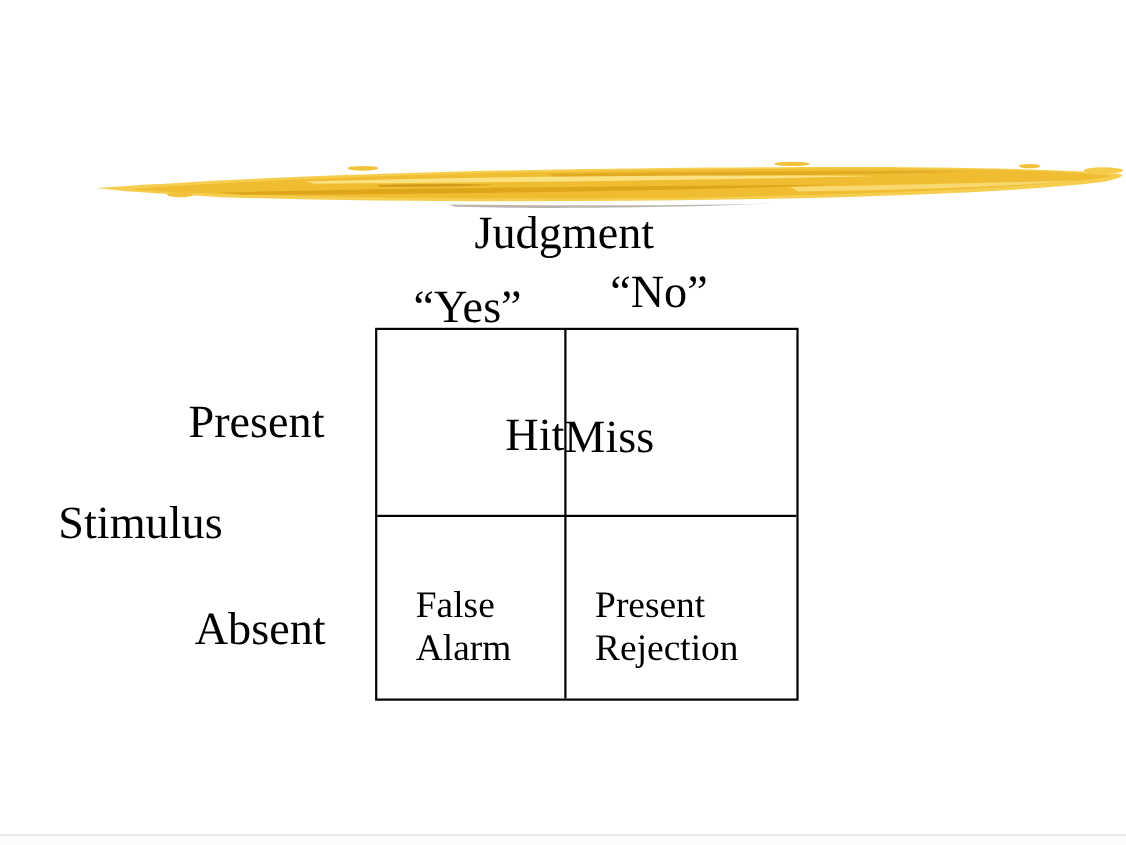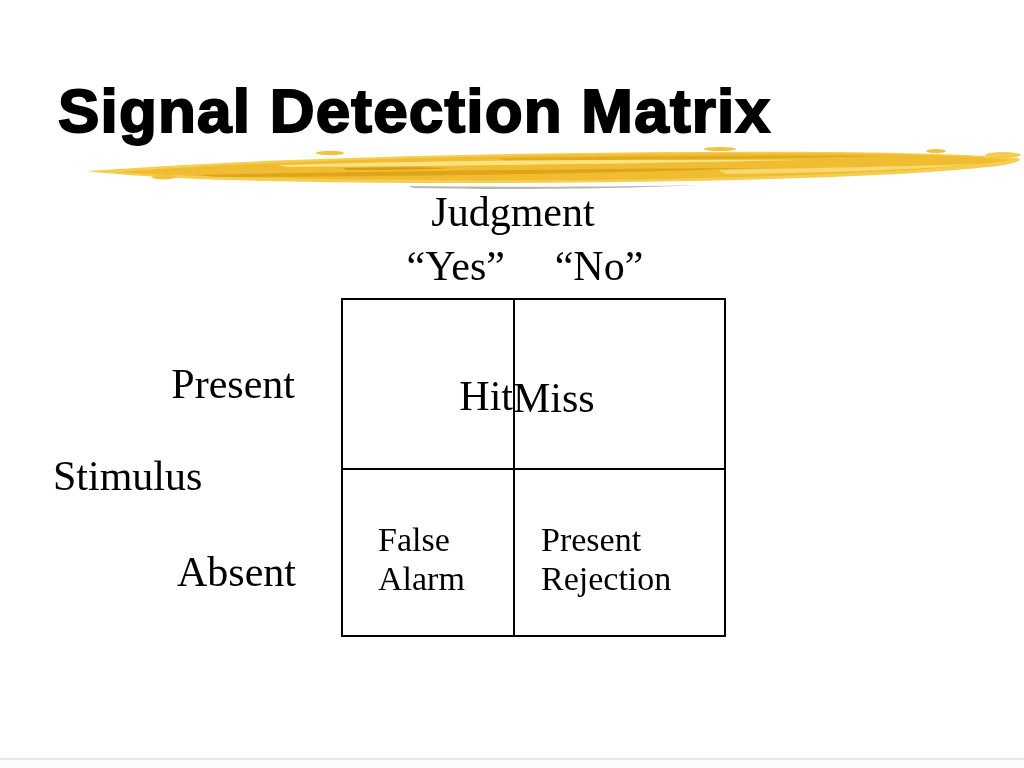--- a/index.html
+++ b/index.html
@@ -18,47 +18,46 @@
     font-size: 62px;
     line-height: 1.0;
     letter-spacing: 1.2px;
     color: #000000;
     -webkit-text-stroke: 2px #000000;
     white-space: nowrap;
   }
   #brush { left: 78px; top: 144px; width: 952px; height: 52px; }
   .serif34 { font-size: 42px; line-height: 1.2; color: #000000; white-space: nowrap; }
   #judgment-label { left: 363px; top: 187px; width: 300px; text-align: center; }
-  #col-header-yes { left: 345px; top: 241px; width: 160px; text-align: right; }
+  #col-header-yes { left: 345px; top: 255px; width: 160px; text-align: center; }
   #col-header-no  { left: 519px; top: 241px; width: 160px; text-align: center; }
   #matrix-table {
     left: 341px; top: 298px; width: 385px; height: 339px;
     box-sizing: border-box;
     border: 2px solid #000000;
   }
   .divider { position: absolute; background: #000000; }
   #matrix-col-divider { left: 170px; top: 0; width: 2px; height: 100%; }
   #matrix-row-divider { left: 0; top: 168px; width: 100%; height: 2px; }
   #cell-hit  { left: 341px; top: 371px; width: 172px; text-align: right; }
   #cell-miss { left: 513px; top: 373px; width: 213px; }
-  .cell-two-line { font-size: 34px; line-height: 39px; color: #000000; white-space: normal; }
+  .cell-two-line { font-size: 34px; line-height: 39px; color: #000000; white-space: normal; margin-top: 11px; }
   #cell-false-alarm { left: 378px; top: 520px; width: 100px; }
   #cell-correct-rejection { left: 541px; top: 520px; width: 140px; }
   #row-header-present { left: 155px; top: 359px; width: 140px; text-align: right; }
   #row-header-absent  { left: 155px; top: 547px; width: 141px; text-align: right; }
   #stimulus-label { left: 53px; top: 451px; }
   #bottom-rule { left: 0; top: 758px; width: 1024px; height: 2px; background: #e9e9e9; }
   #bottom-margin { left: 0; top: 760px; width: 1024px; height: 8px; background: #fcfcfc; }
 </style>
 </head>
 <body>
 
 <div id="slide">
 
-  <div id="title" class="abs">Signal Detection Matrix</div>
 
   <svg id="brush" class="abs" viewBox="0 0 952 52" aria-hidden="true">
     <path d="M 10 27 C 120 19, 260 13, 430 10 C 640 7, 830 6, 940 14 C 945 16, 940 19, 920 22
              C 860 29, 760 34, 610 37 C 440 40, 260 40, 120 35 C 60 32, 22 29, 10 27 Z" fill="#F5CC49" opacity="0.97"></path>
     <path d="M 40 28 C 190 17, 370 12, 565 10 C 745 8, 885 10, 933 16 C 880 25, 765 31, 585 35
              C 405 38, 205 36, 70 30 Z" fill="#EFB82B" opacity="0.85"></path>
     <path d="M 120 31 C 300 27, 500 25, 680 24 C 560 29, 300 33, 140 33 Z" fill="#D99F17" opacity="0.8"></path>
     <path d="M 420 14 C 560 12, 700 11, 805 12 C 700 15, 540 17, 428 17 Z" fill="#D99F17" opacity="0.65"></path>
     <path d="M 200 21 C 380 16, 560 15, 720 16 C 560 20, 360 22, 208 23 Z" fill="#FBE58A" opacity="0.9"></path>
     <path d="M 640 26 C 740 24, 840 22, 900 20 C 840 26, 740 29, 648 30 Z" fill="#FBE58A" opacity="0.7"></path>

